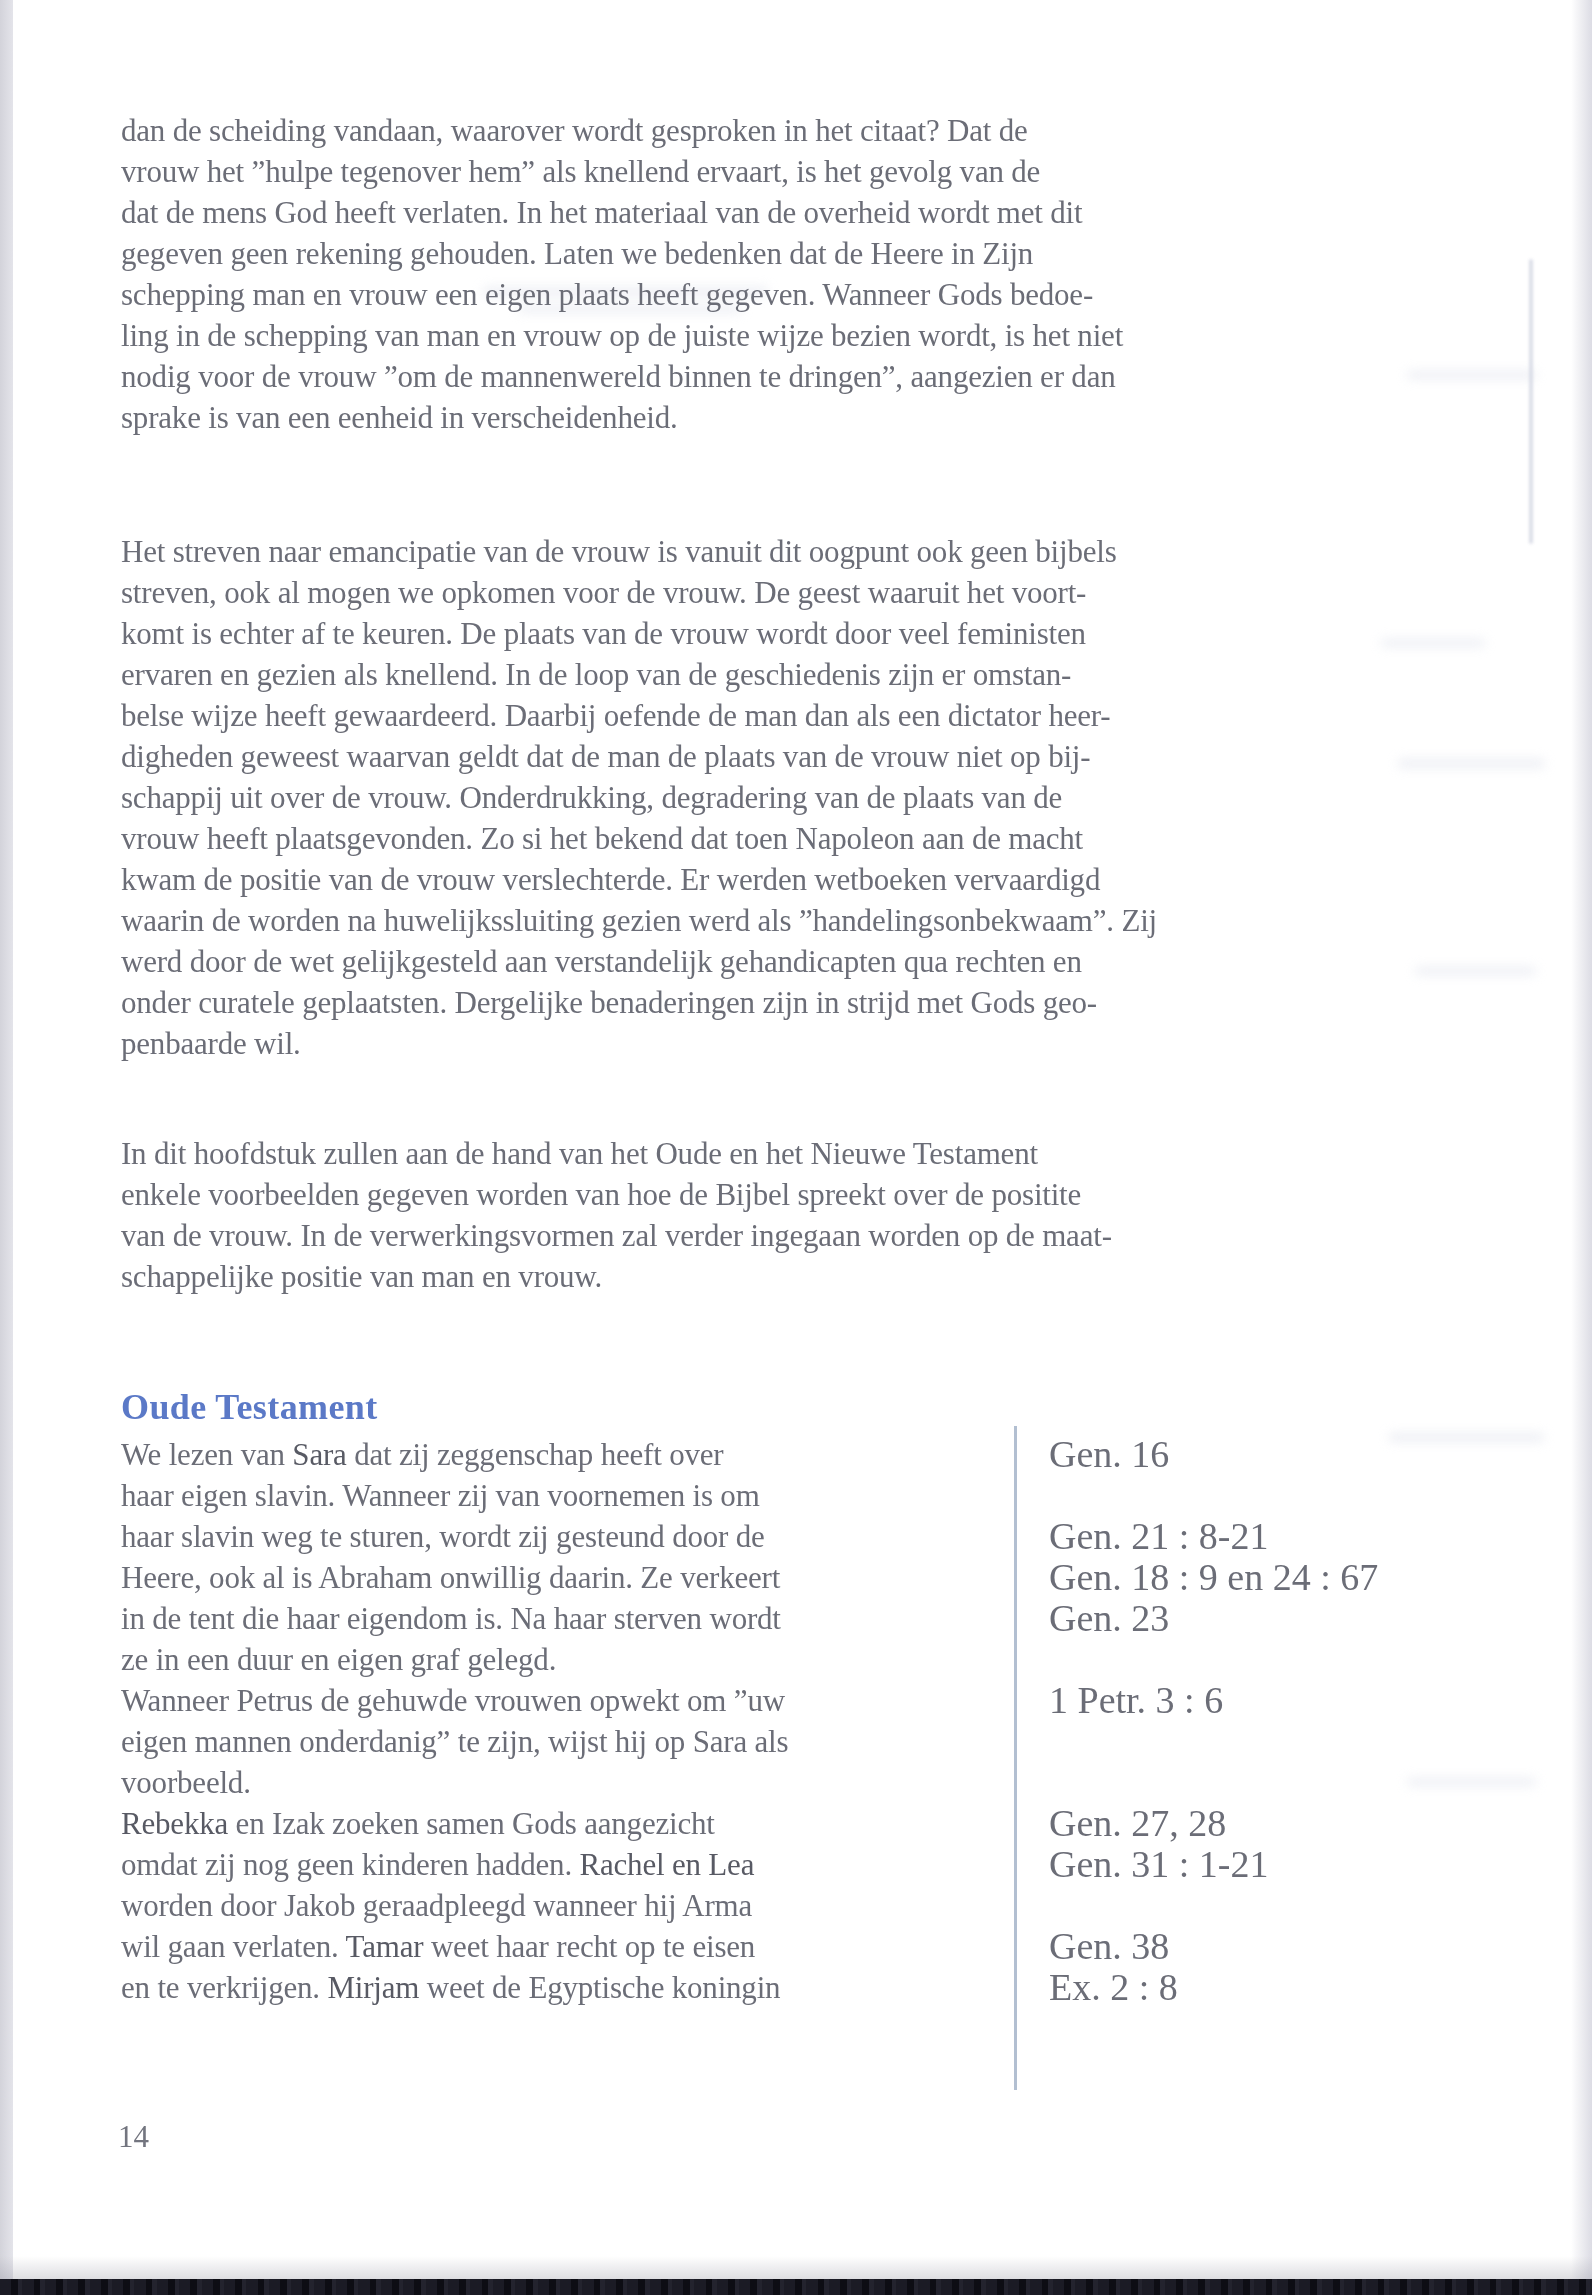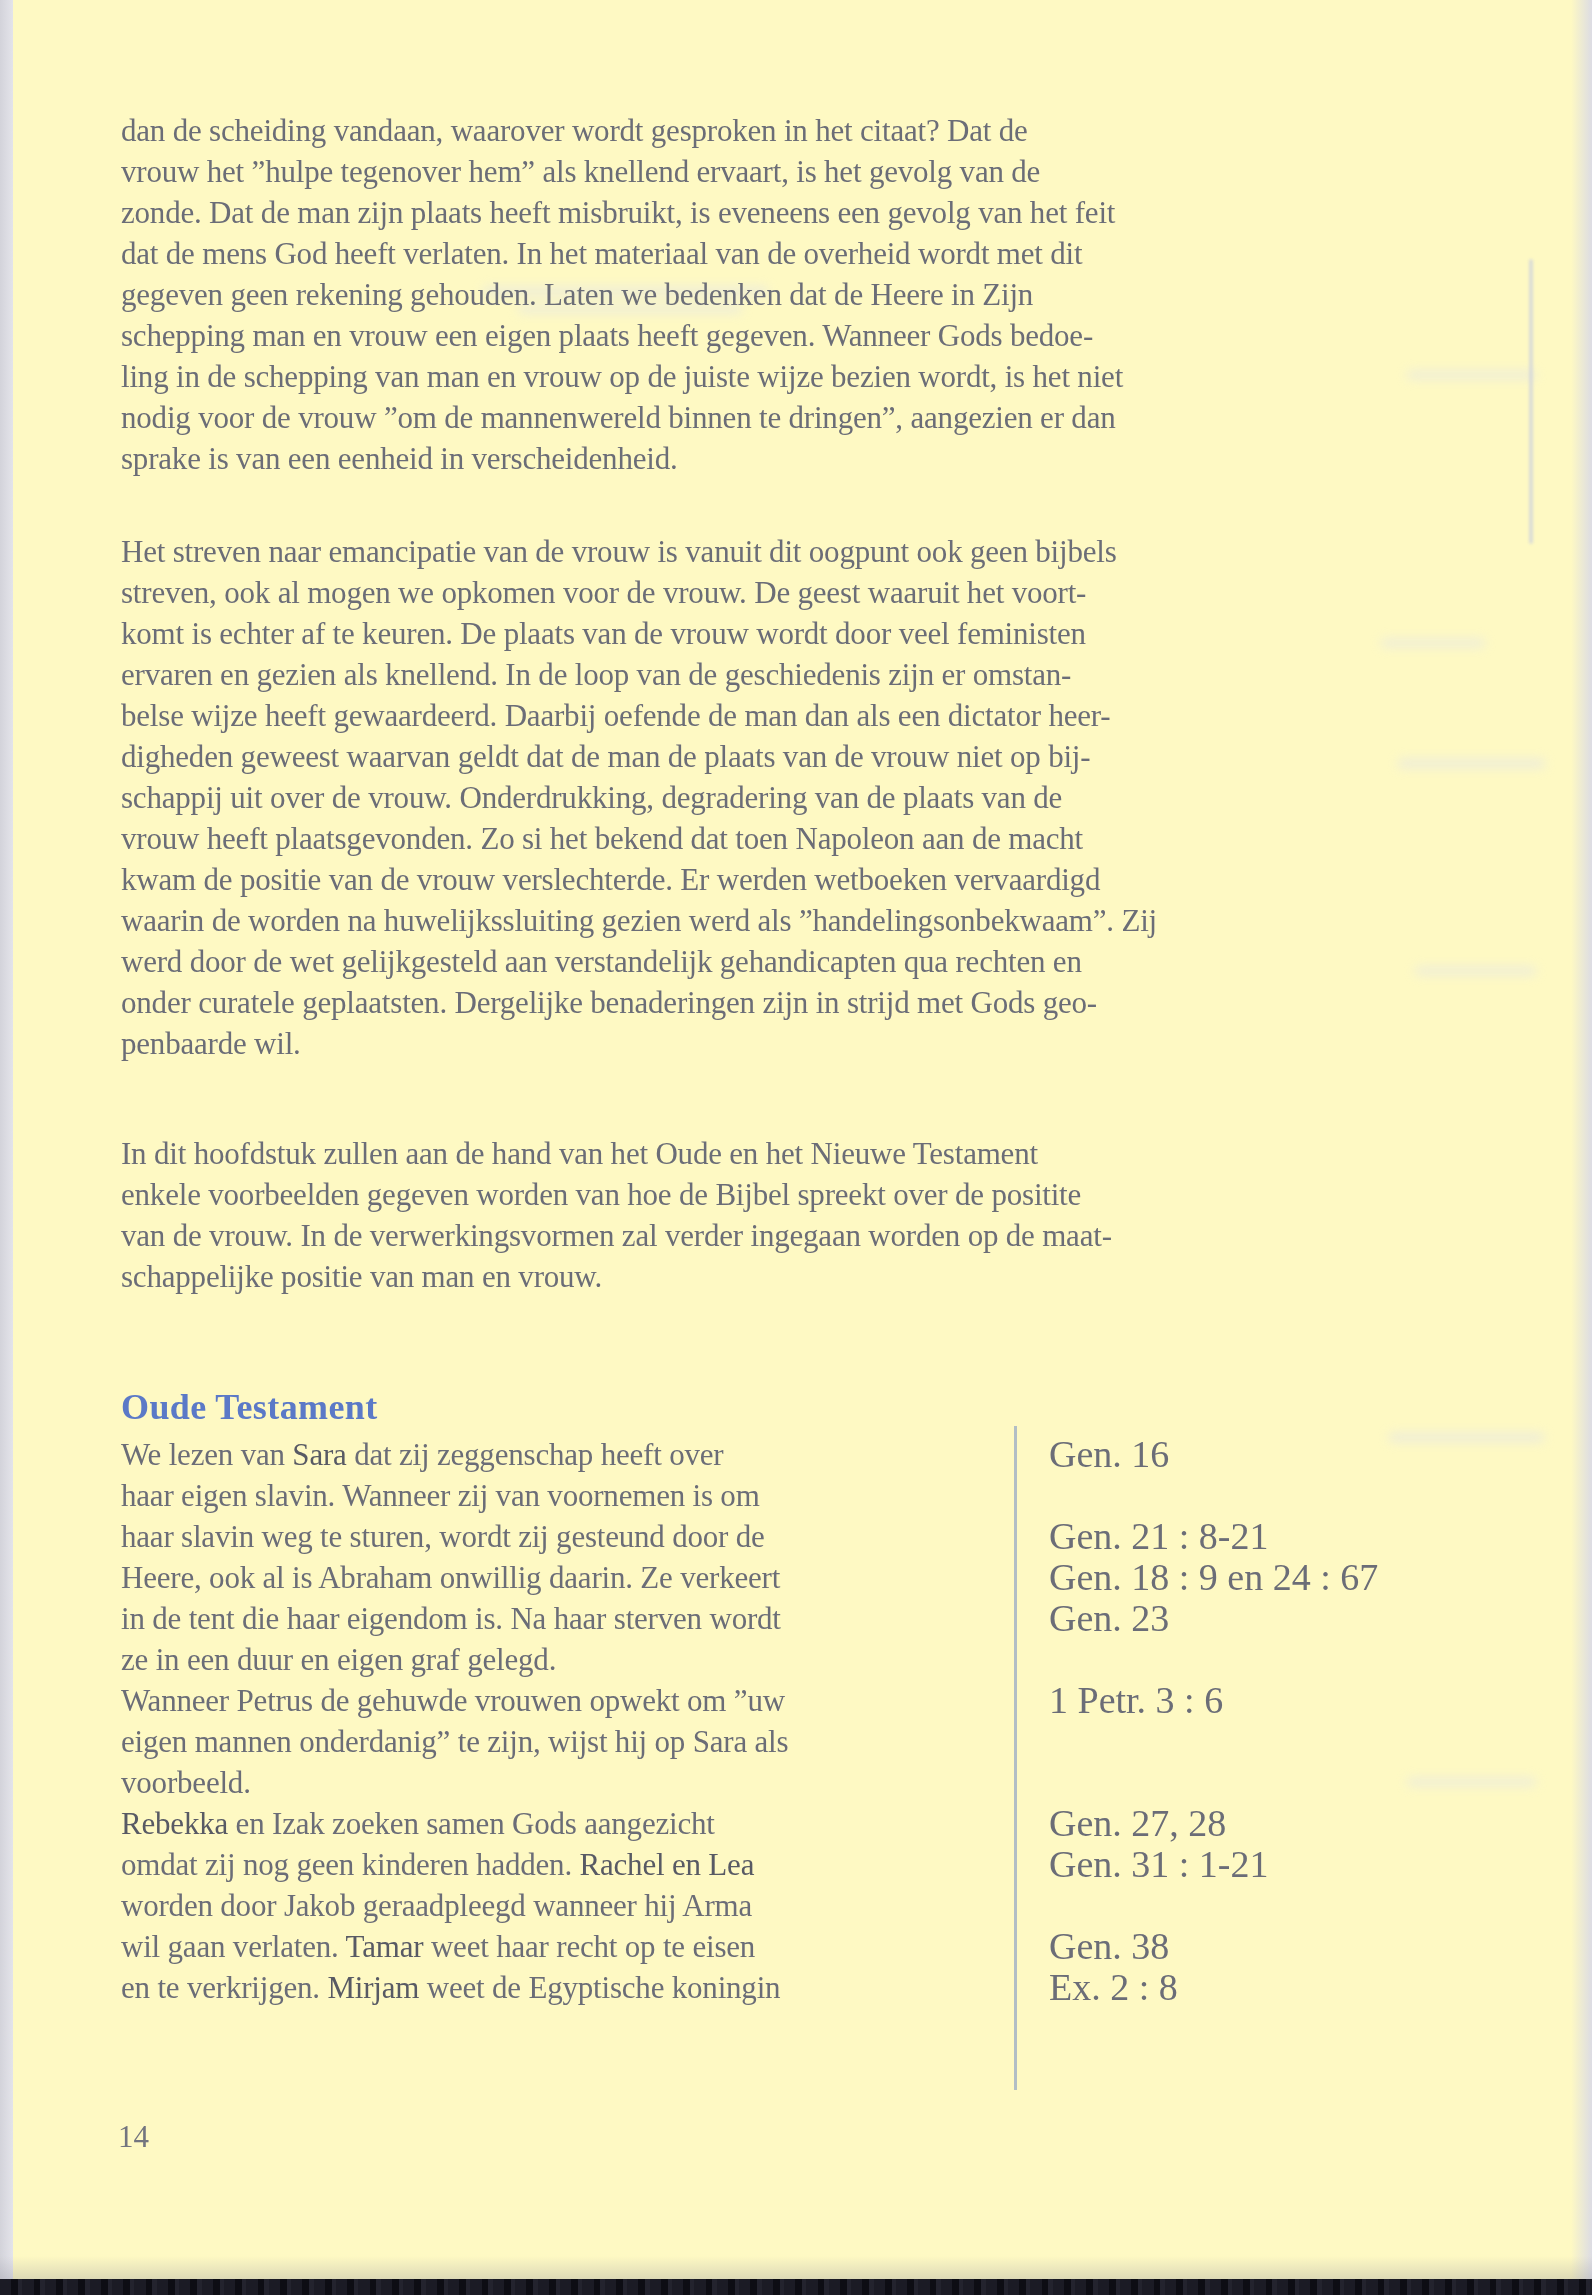--- a/index.html
+++ b/index.html
@@ -1,19 +1,19 @@
 <!DOCTYPE html>
 <html style="font-size:14px"><head>
 <meta charset="utf-8">
 <style>
   html,body{margin:0;padding:0;background:#e9e9ee;}
   #screen{
     position:relative;
     width:1592px;height:2295px;
-    background:#fef9c3;
+    background:#ffffff;
     overflow:hidden;
     font-family:"Liberation Serif","DejaVu Serif",serif;
     color:#6b6d77;
   }
   
   .edge-left{position:absolute;left:0;top:0;width:13px;height:100%;
     background:linear-gradient(to right,#d3d3da,#e4e4ea);}
   .edge-right{position:absolute;right:0;top:0;width:21px;height:100%;
     background:linear-gradient(to left,#dcdce4,rgba(220,220,228,0));}
   .band-shadow{position:absolute;left:0;right:0;bottom:15.5px;height:24px;
@@ -69,21 +69,20 @@
   <div class="g g5"></div>
   <div class="g g6"></div>
   <div class="g g7"></div>
   <div class="g g8"></div>
   <div class="g g9"></div>
 
   <div class="textblock">
     <div class="para p1">
         <div class="line">dan de scheiding vandaan, waarover wordt gesproken in het citaat? Dat de</div>
         <div class="line">vrouw het ”hulpe tegenover hem” als knellend ervaart, is het gevolg van de</div>
-        <div class="line">zonde. Dat de man zijn plaats heeft misbruikt, is eveneens een gevolg van het feit</div>
         <div class="line">dat de mens God heeft verlaten. In het materiaal van de overheid wordt met dit</div>
         <div class="line">gegeven geen rekening gehouden. Laten we bedenken dat de Heere in Zijn</div>
         <div class="line">schepping man en vrouw een eigen plaats heeft gegeven. Wanneer Gods bedoe-</div>
         <div class="line">ling in de schepping van man en vrouw op de juiste wijze bezien wordt, is het niet</div>
         <div class="line">nodig voor de vrouw ”om de mannenwereld binnen te dringen”, aangezien er dan</div>
         <div class="line">sprake is van een eenheid in verscheidenheid.</div>
       </div>
     <div class="para p2">
         <div class="line">Het streven naar emancipatie van de vrouw is vanuit dit oogpunt ook geen bijbels</div>
         <div class="line">streven, ook al mogen we opkomen voor de vrouw. De geest waaruit het voort-</div>

